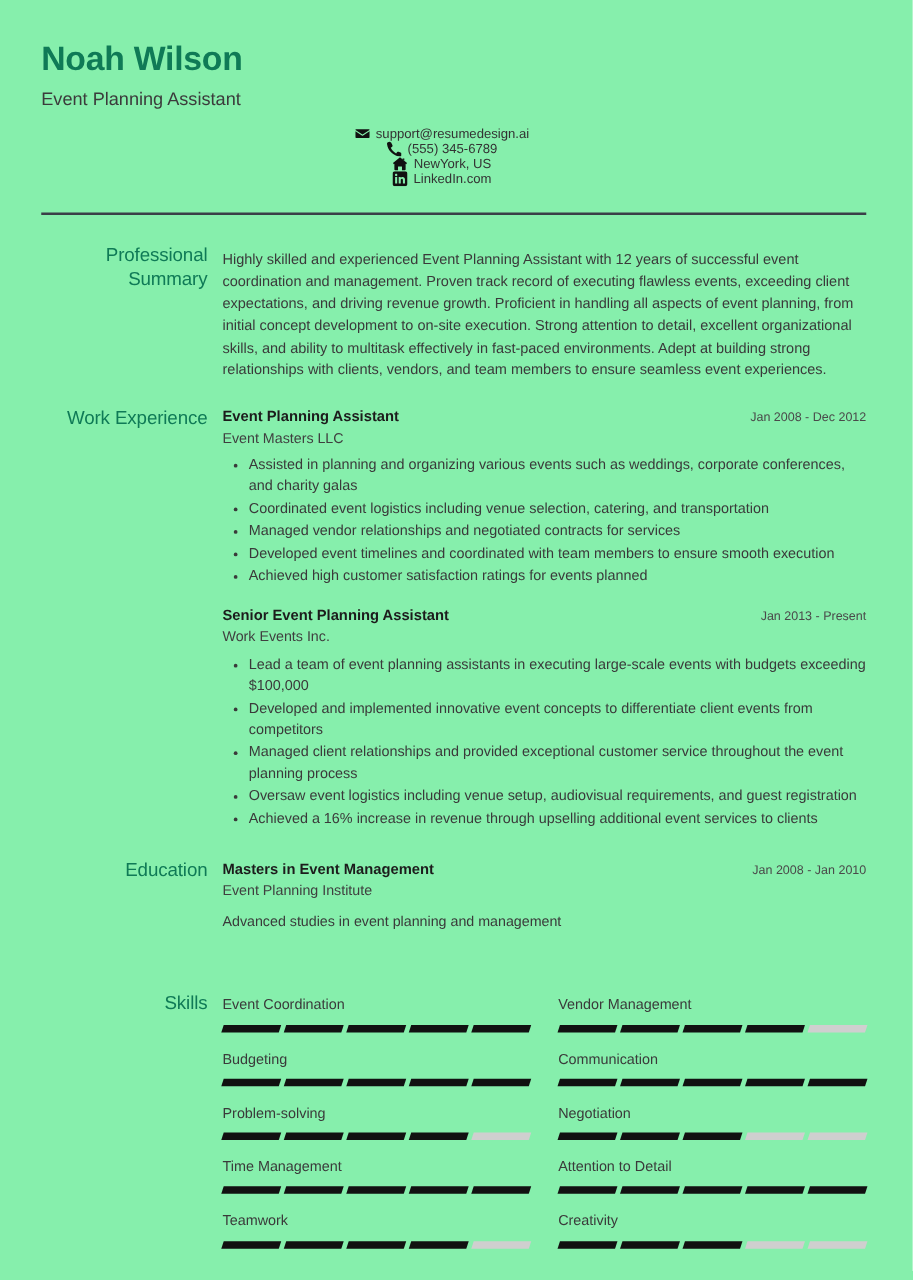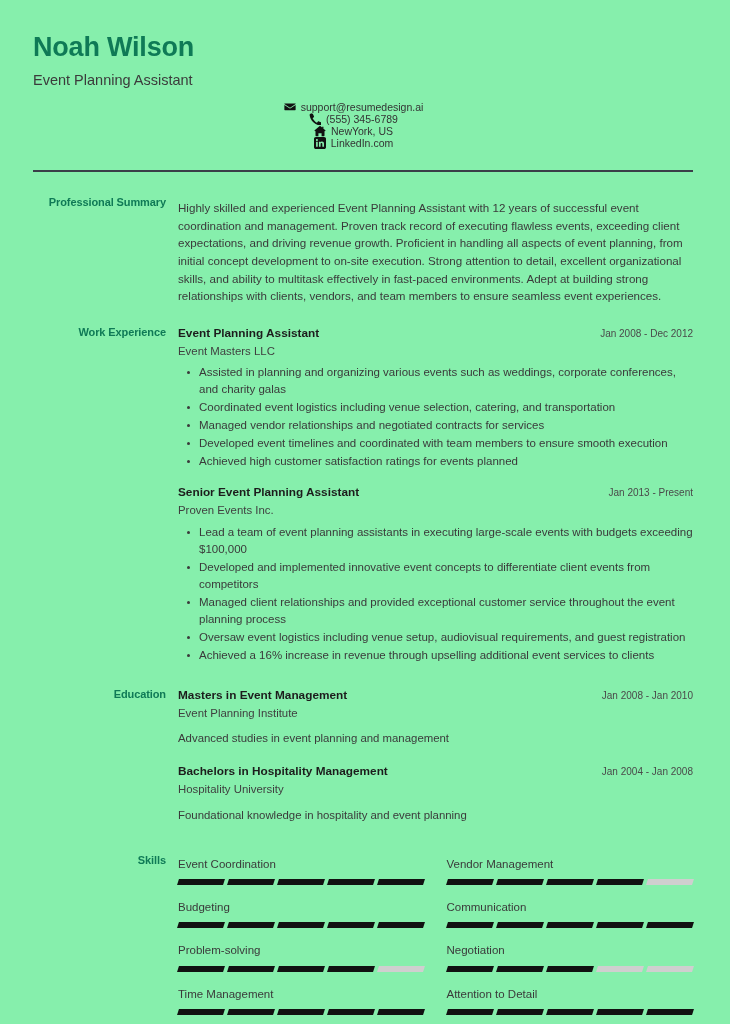--- a/index.html
+++ b/index.html
@@ -80,22 +80,22 @@
   .section {
     display: flex;
     padding: 0 37px 0 33px;
   }
   .section-label {
     width: 145px;
     flex: 0 0 145px;
     text-align: right;
     padding-right: 12px;
     color: #0f7a56;
-    font-size: 11px;
-    font-weight: bold;
+    font-size: 15px;
+    font-weight: normal;
     line-height: 1.25;
     letter-spacing: -0.1px;
   }
   .section-body {
     flex: 1 1 auto;
     min-width: 0;
   }
 
   #section-summary { margin-top: 24px; }
   #section-experience { margin-top: 21px; }
@@ -273,21 +273,21 @@
           <li>Developed event timelines and coordinated with team members to ensure smooth execution</li>
           <li>Achieved high customer satisfaction ratings for events planned</li>
         </ul>
       </div>
 
       <div class="entry" style="margin-top:15px;">
         <div class="entry-head">
           <div class="entry-title">Senior Event Planning Assistant</div>
           <div class="entry-date">Jan 2013 - Present</div>
         </div>
-        <div class="entry-org">Proven Events Inc.</div>
+        <div class="entry-org">Work Events Inc.</div>
         <ul class="bullets">
           <li>Lead a team of event planning assistants in executing large-scale events with budgets exceeding $100,000</li>
           <li>Developed and implemented innovative event concepts to differentiate client events from competitors</li>
           <li>Managed client relationships and provided exceptional customer service throughout the event planning process</li>
           <li>Oversaw event logistics including venue setup, audiovisual requirements, and guest registration</li>
           <li>Achieved a 16% increase in revenue through upselling additional event services to clients</li>
         </ul>
       </div>
 
     </div>
@@ -299,28 +299,20 @@
 
       <div class="entry" style="margin-bottom:17px;">
         <div class="entry-head">
           <div class="entry-title">Masters in Event Management</div>
           <div class="entry-date">Jan 2008 - Jan 2010</div>
         </div>
         <div class="entry-org">Event Planning Institute</div>
         <div class="entry-desc">Advanced studies in event planning and management</div>
       </div>
 
-      <div class="entry">
-        <div class="entry-head">
-          <div class="entry-title">Bachelors in Hospitality Management</div>
-          <div class="entry-date">Jan 2004 - Jan 2008</div>
-        </div>
-        <div class="entry-org">Hospitality University</div>
-        <div class="entry-desc">Foundational knowledge in hospitality and event planning</div>
-      </div>
 
     </div>
   </div>
 
   <div class="section" id="section-skills">
     <div class="section-label">Skills</div>
     <div class="section-body">
       <div class="skills-grid" id="skills-grid">
           <div class="skill">
             <div class="skill-name">Event Coordination</div>

